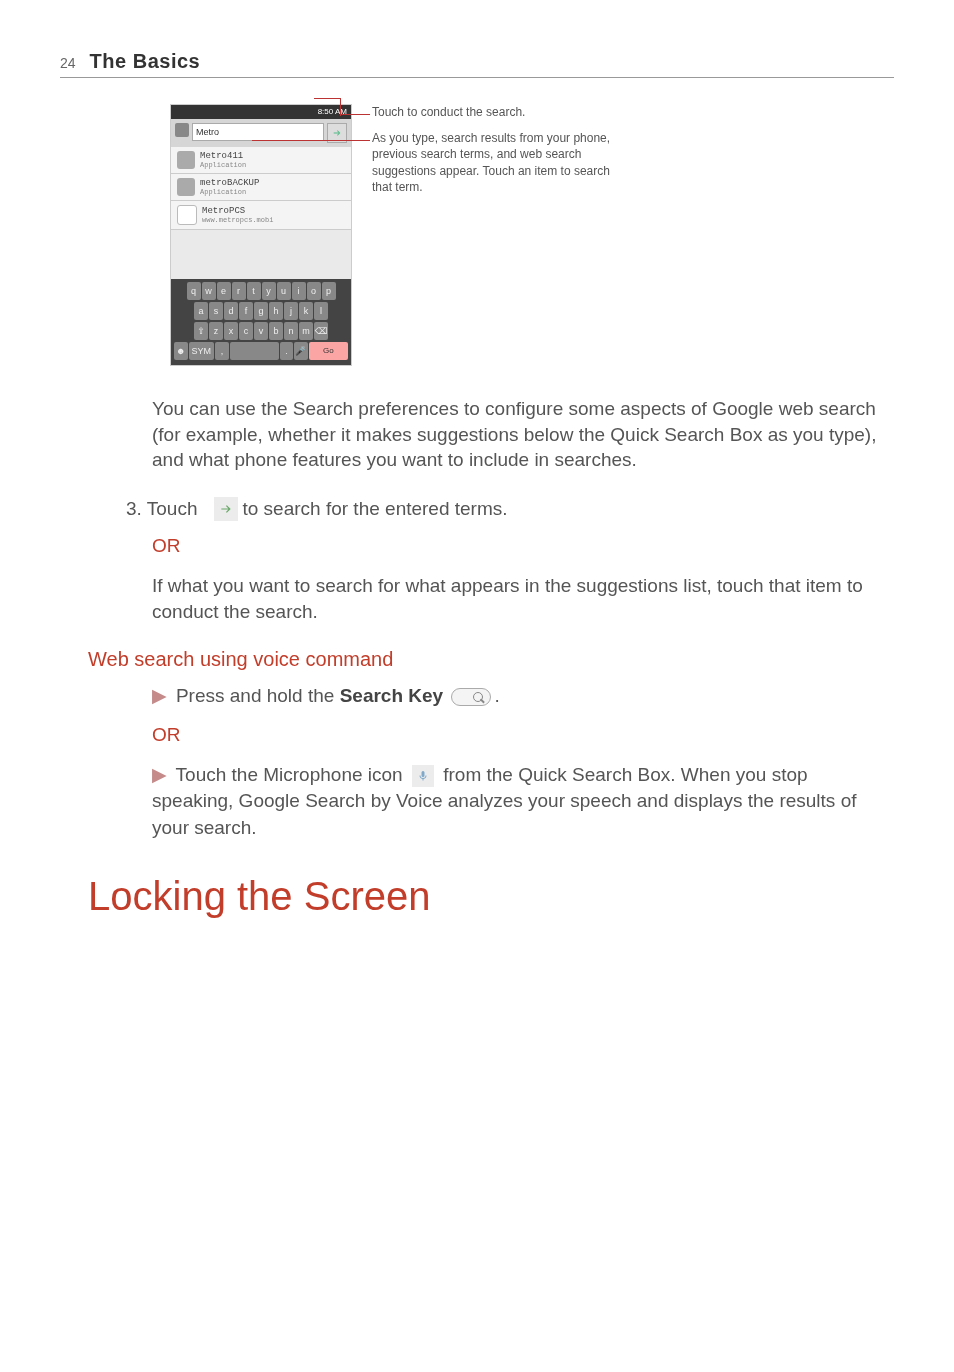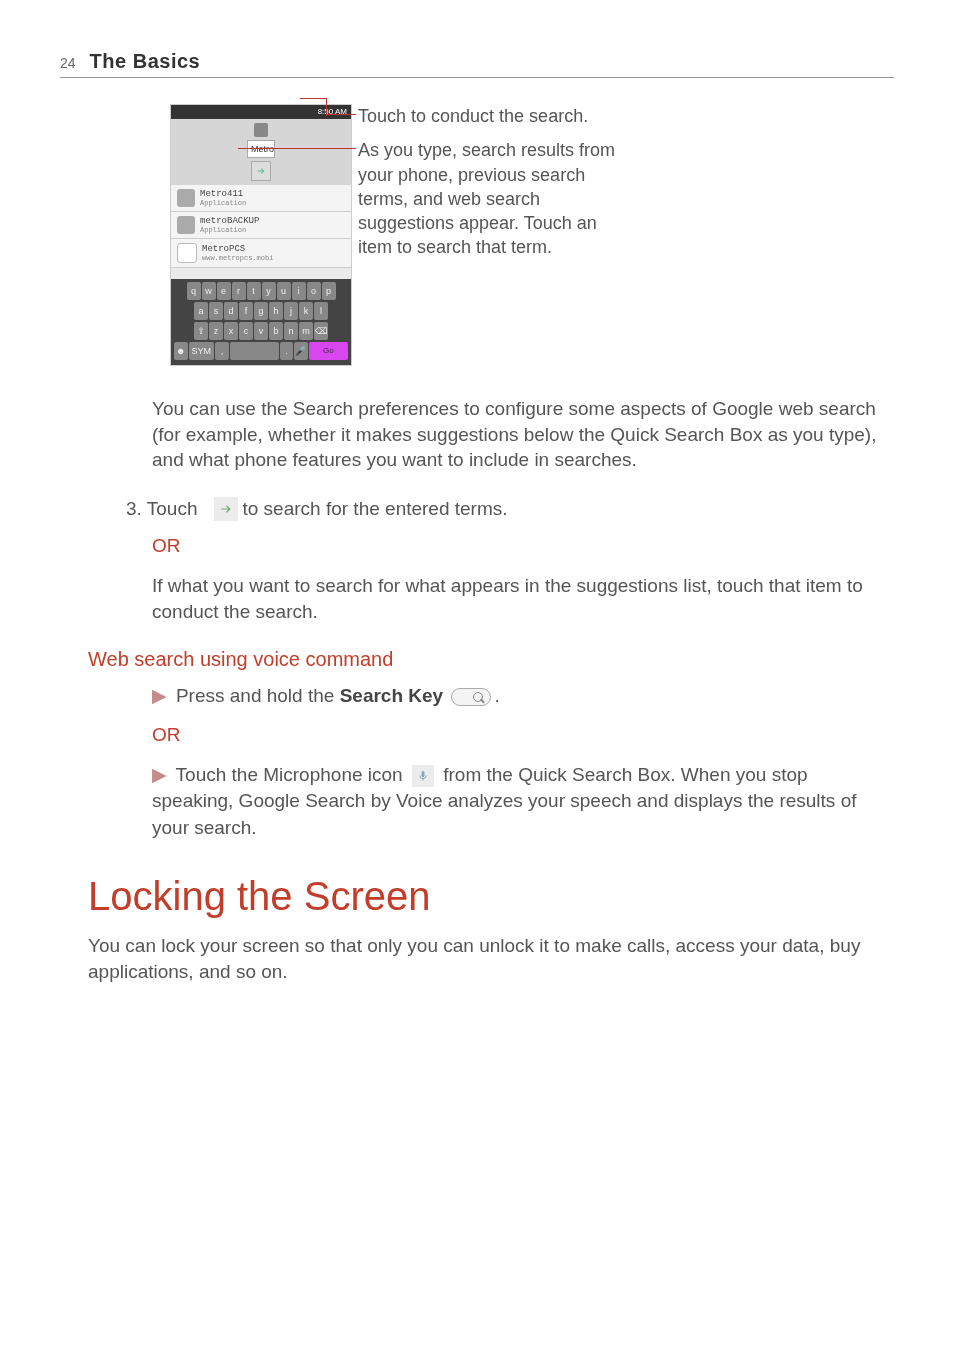--- a/index.html
+++ b/index.html
@@ -50,25 +50,24 @@
     height: 14px;
     background: #333;
     color: #fff;
     font-size: 8px;
     text-align: right;
     padding-right: 4px;
     line-height: 14px;
   }
   .phone-search-row {
     display: flex;
-    align-items: center;
+    align-items: flex-start;
     padding: 4px;
     background: #d6d6d6;
     gap: 3px;
-    flex-direction: column;
   }
   .phone-g {
     width: 14px; height: 14px; background:#888; border-radius:2px;
   }
   .phone-input {
     flex: 1;
     background: #fff;
     border: 1px solid #aaa;
     height: 16px;
     font-size: 9px;
@@ -102,25 +101,25 @@
   }
   .kb-row { display:flex; justify-content:center; gap:1px; margin-bottom:2px; }
   .kb-key {
     background:#888; color:#eee;
     width:14px; height:18px;
     font-size:9px; text-align:center; line-height:18px;
     border-radius:2px;
   }
   .kb-key.wide { width:26px; }
   .kb-key.space { width:50px; }
-  .kb-key.go { width:40px; background:#d946ef; color:#333; font-size:8px; }
+  .kb-key.go { width:40px; background:#fca5a5; color:#333; font-size:8px; }
 
   .callouts {
-    margin-left: 6px;
-    font-size: 18px;
+    margin-left: 20px;
+    font-size: 12px;
     color: #555;
     line-height:1.35;
   }
   .callout {
     position:relative;
     margin-bottom: 10px;
   }
   .lead-line-1 {
     position:absolute;
     left:-32px; top:10px;
@@ -370,15 +369,14 @@
     <span class="mic-icon">
       <svg viewBox="0 0 24 24">
           <path fill="#7fa8c9" d="M12 14a3 3 0 0 0 3-3V5a3 3 0 1 0-6 0v6a3 3 0 0 0 3 3zm5-3a5 5 0 0 1-10 0H5a7 7 0 0 0 6 6.9V21h2v-3.1A7 7 0 0 0 19 11h-2z"></path>
         </svg>
     </span>
     <span>from the Quick Search Box. When you stop speaking, Google Search by Voice analyzes your speech and displays the results of your search.</span>
   </div>
 
   <div class="h1-lock">Locking the Screen</div>
 
-  <p class="closing">You can lock your screen so that only you can unlock it to make calls, access your data, buy applications, and so on.</p>
 
 </div>
 
 </body></html>

